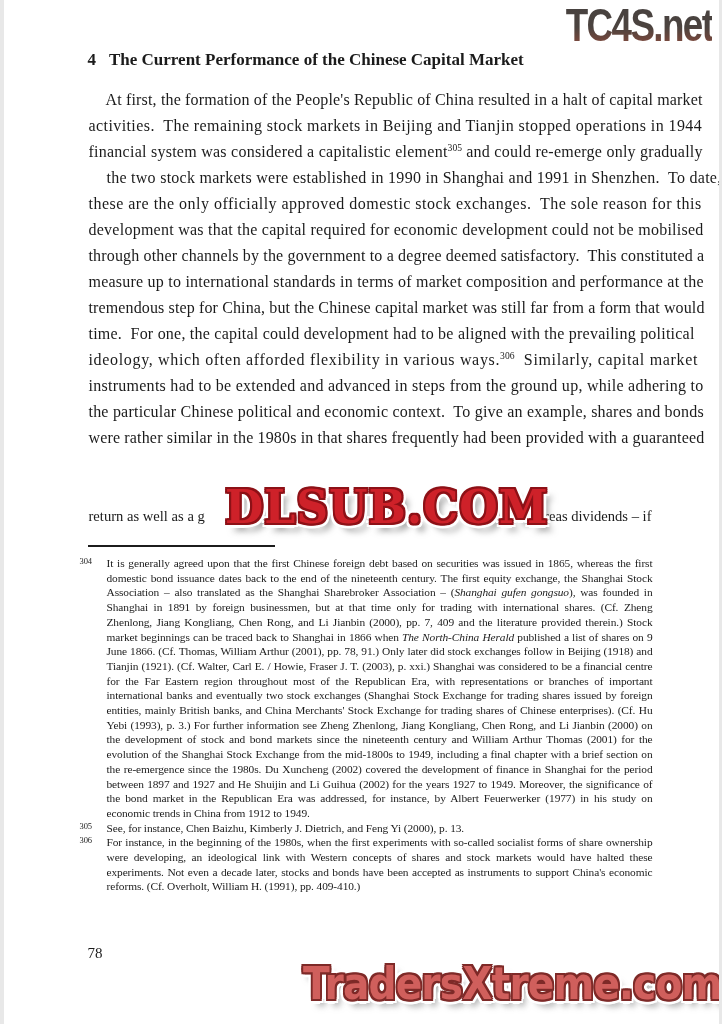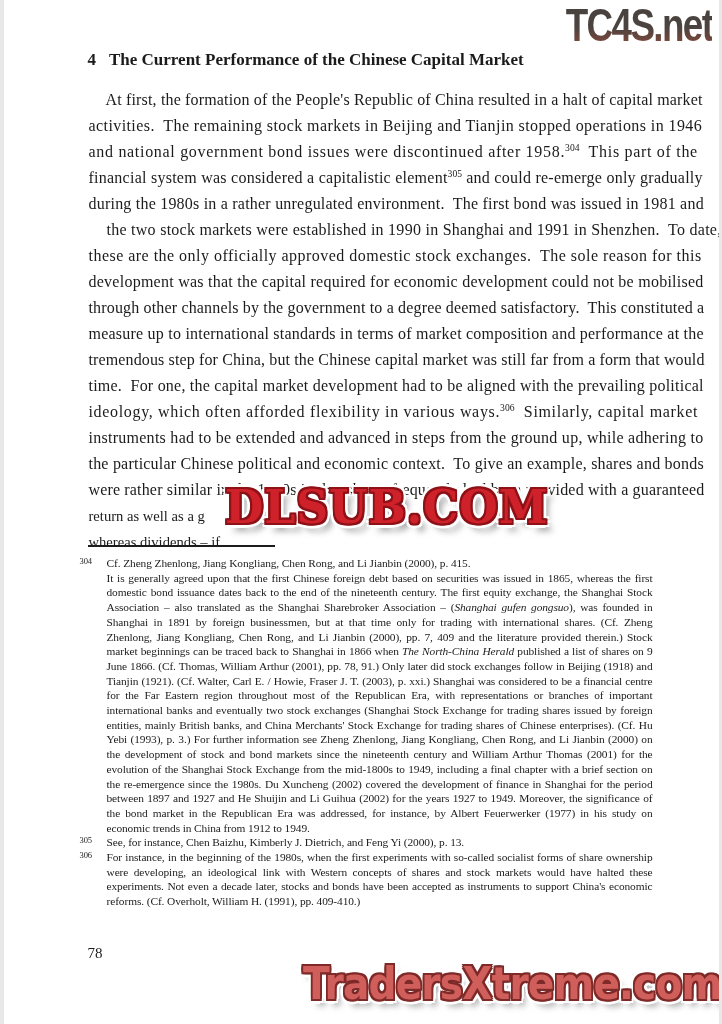--- a/index.html
+++ b/index.html
@@ -33,21 +33,21 @@
 
   .body-block { position:absolute; left:85px; top:87px; width:563px; font-size:16px; }
   .body-line { height:26px; line-height:26px; white-space:nowrap; }
   .body-line.indent { padding-left:17px; }
   .body-line .fit { display:inline-block; white-space:pre; }
   sup { font-size:0.60em; vertical-align:super; line-height:0; letter-spacing:0; }
 
   .last-line {
     position:absolute; left:85px; top:503px; width:563px; height:26px;
     display:flex; justify-content:space-between;
-    font-size:14.6px; line-height:26px;flex-direction:column;
+    font-size:14.6px; line-height:26px;
   }
 
   
   .wm-mid {
     position:absolute; left:221px; top:483px; line-height:1;
     font-family:"DejaVu Serif", serif; font-weight:bold;
     font-size:47px; letter-spacing:1px;
     transform:scaleX(0.94); transform-origin:left top;
     color:#ce2129;
     text-shadow:
@@ -86,50 +86,47 @@
 <body>
 
 <div class="page">
 
   <div class="wm-top">TC4S.net</div>
 
   <h1 class="heading"><span class="h-num">4</span><span class="h-title">The Current Performance of the Chinese Capital Market</span></h1>
 
   <div class="body-block">
       <div class="body-line indent"><span class="fit" style="letter-spacing: 0.162733px;">At first, the formation of the People's Republic of China resulted in a halt of capital market</span></div>
-      <div class="body-line"><span class="fit" style="letter-spacing: 0.412674px;">activities.  The remaining stock markets in Beijing and Tianjin stopped operations in 1946</span></div>
-      <div class="body-line"><span class="fit" style="letter-spacing: 0.694586px;">and national government bond issues were discontinued after 1958.<sup>304</sup>  This part of the</span></div>
+      <div class="body-line"><span class="fit" style="letter-spacing: 0.412674px;">activities.  The remaining stock markets in Beijing and Tianjin stopped operations in 1944</span></div>
       <div class="body-line"><span class="fit" style="letter-spacing: 0.249151px;">financial system was considered a capitalistic element<sup>305</sup> and could re-emerge only gradually</span></div>
-      <div class="body-line"><span class="fit" style="letter-spacing: 0.214844px;">during the 1980s in a rather unregulated environment.  The first bond was issued in 1981 and</span></div>
       <div class="body-line"><span class="fit" style="letter-spacing: 0.262326px; margin-left: 18px;">the two stock markets were established in 1990 in Shanghai and 1991 in Shenzhen.  To date,</span></div>
       <div class="body-line"><span class="fit" style="letter-spacing: 0.475347px;">these are the only officially approved domestic stock exchanges.  The sole reason for this</span></div>
       <div class="body-line"><span class="fit" style="letter-spacing: 0.251404px;">development was that the capital required for economic development could not be mobilised</span></div>
       <div class="body-line"><span class="fit" style="letter-spacing: 0.16213px;">through other channels by the government to a degree deemed satisfactory.  This constituted a</span></div>
       <div class="body-line"><span class="fit" style="letter-spacing: 0.223729px;">measure up to international standards in terms of market composition and performance at the</span></div>
       <div class="body-line"><span class="fit" style="letter-spacing: 0.129987px;">tremendous step for China, but the Chinese capital market was still far from a form that would</span></div>
-      <div class="body-line"><span class="fit" style="letter-spacing: 0.225066px;">time.  For one, the capital market development had to be aligned with the prevailing political</span></div>
+      <div class="body-line"><span class="fit" style="letter-spacing: 0.225066px;">time.  For one, the capital could development had to be aligned with the prevailing political</span></div>
       <div class="body-line"><span class="fit" style="letter-spacing: 0.665204px;">ideology, which often afforded flexibility in various ways.<sup>306</sup>  Similarly, capital market</span></div>
       <div class="body-line"><span class="fit" style="letter-spacing: 0.266319px;">instruments had to be extended and advanced in steps from the ground up, while adhering to</span></div>
       <div class="body-line"><span class="fit" style="letter-spacing: 0.213315px;">the particular Chinese political and economic context.  To give an example, shares and bonds</span></div>
       <div class="body-line"><span class="fit" style="letter-spacing: 0.156416px;">were rather similar in the 1980s in that shares frequently had been provided with a guaranteed</span></div>
     </div>
 
   <div class="last-line">
     <span>return as well as a g</span>
     <span>whereas dividends – if</span>
   </div>
 
   <div class="wm-mid">DLSUB.COM</div>
 
   <div class="fn-rule"></div>
 
   <div class="footnotes">
       <div class="footnote">
         <span class="fn-num">304</span>
-        <div class="fn-para">Cf. Zheng Zhenlong, Jiang Kongliang, Chen Rong, and Li Jianbin (2000), p. 415.</div>
         <div class="fn-para">It is generally agreed upon that the first Chinese foreign debt based on securities was issued in 1865, whereas the first domestic bond issuance dates back to the end of the nineteenth century.  The first equity exchange, the Shanghai Stock Association – also translated as the Shanghai Sharebroker Association – (<i>Shanghai gufen gongsuo</i>), was founded in Shanghai in 1891 by foreign businessmen, but at that time only for trading with international shares.  (Cf. Zheng Zhenlong, Jiang Kongliang, Chen Rong, and Li Jianbin (2000), pp. 7, 409 and the literature provided therein.)  Stock market beginnings can be traced back to Shanghai in 1866 when <i>The North-China Herald</i> published a list of shares on 9 June 1866.  (Cf. Thomas, William Arthur (2001), pp. 78, 91.)  Only later did stock exchanges follow in Beijing (1918) and Tianjin (1921).  (Cf. Walter, Carl E. / Howie, Fraser J. T. (2003), p. xxi.)  Shanghai was considered to be a financial centre for the Far Eastern region throughout most of the Republican Era, with representations or branches of important international banks and eventually two stock exchanges (Shanghai Stock Exchange for trading shares issued by foreign entities, mainly British banks, and China Merchants' Stock Exchange for trading shares of Chinese enterprises).  (Cf. Hu Yebi (1993), p. 3.)  For further information see Zheng Zhenlong, Jiang Kongliang, Chen Rong, and Li Jianbin (2000) on the development of stock and bond markets since the nineteenth century and William Arthur Thomas (2001) for the evolution of the Shanghai Stock Exchange from the mid-1800s to 1949, including a final chapter with a brief section on the re-emergence since the 1980s.  Du Xuncheng (2002) covered the development of finance in Shanghai for the period between 1897 and 1927 and He Shuijin and Li Guihua (2002) for the years 1927 to 1949.  Moreover, the significance of the bond market in the Republican Era was addressed, for instance, by Albert Feuerwerker (1977) in his study on economic trends in China from 1912 to 1949.</div>
       </div>
       <div class="footnote">
         <span class="fn-num">305</span>
         <div class="fn-para">See, for instance, Chen Baizhu, Kimberly J. Dietrich, and Feng Yi (2000), p. 13.</div>
       </div>
       <div class="footnote">
         <span class="fn-num">306</span>
         <div class="fn-para">For instance, in the beginning of the 1980s, when the first experiments with so-called socialist forms of share ownership were developing, an ideological link with Western concepts of shares and stock markets would have halted these experiments.  Not even a decade later, stocks and bonds have been accepted as instruments to support China's economic reforms.  (Cf. Overholt, William H. (1991), pp. 409-410.)</div>
       </div>

